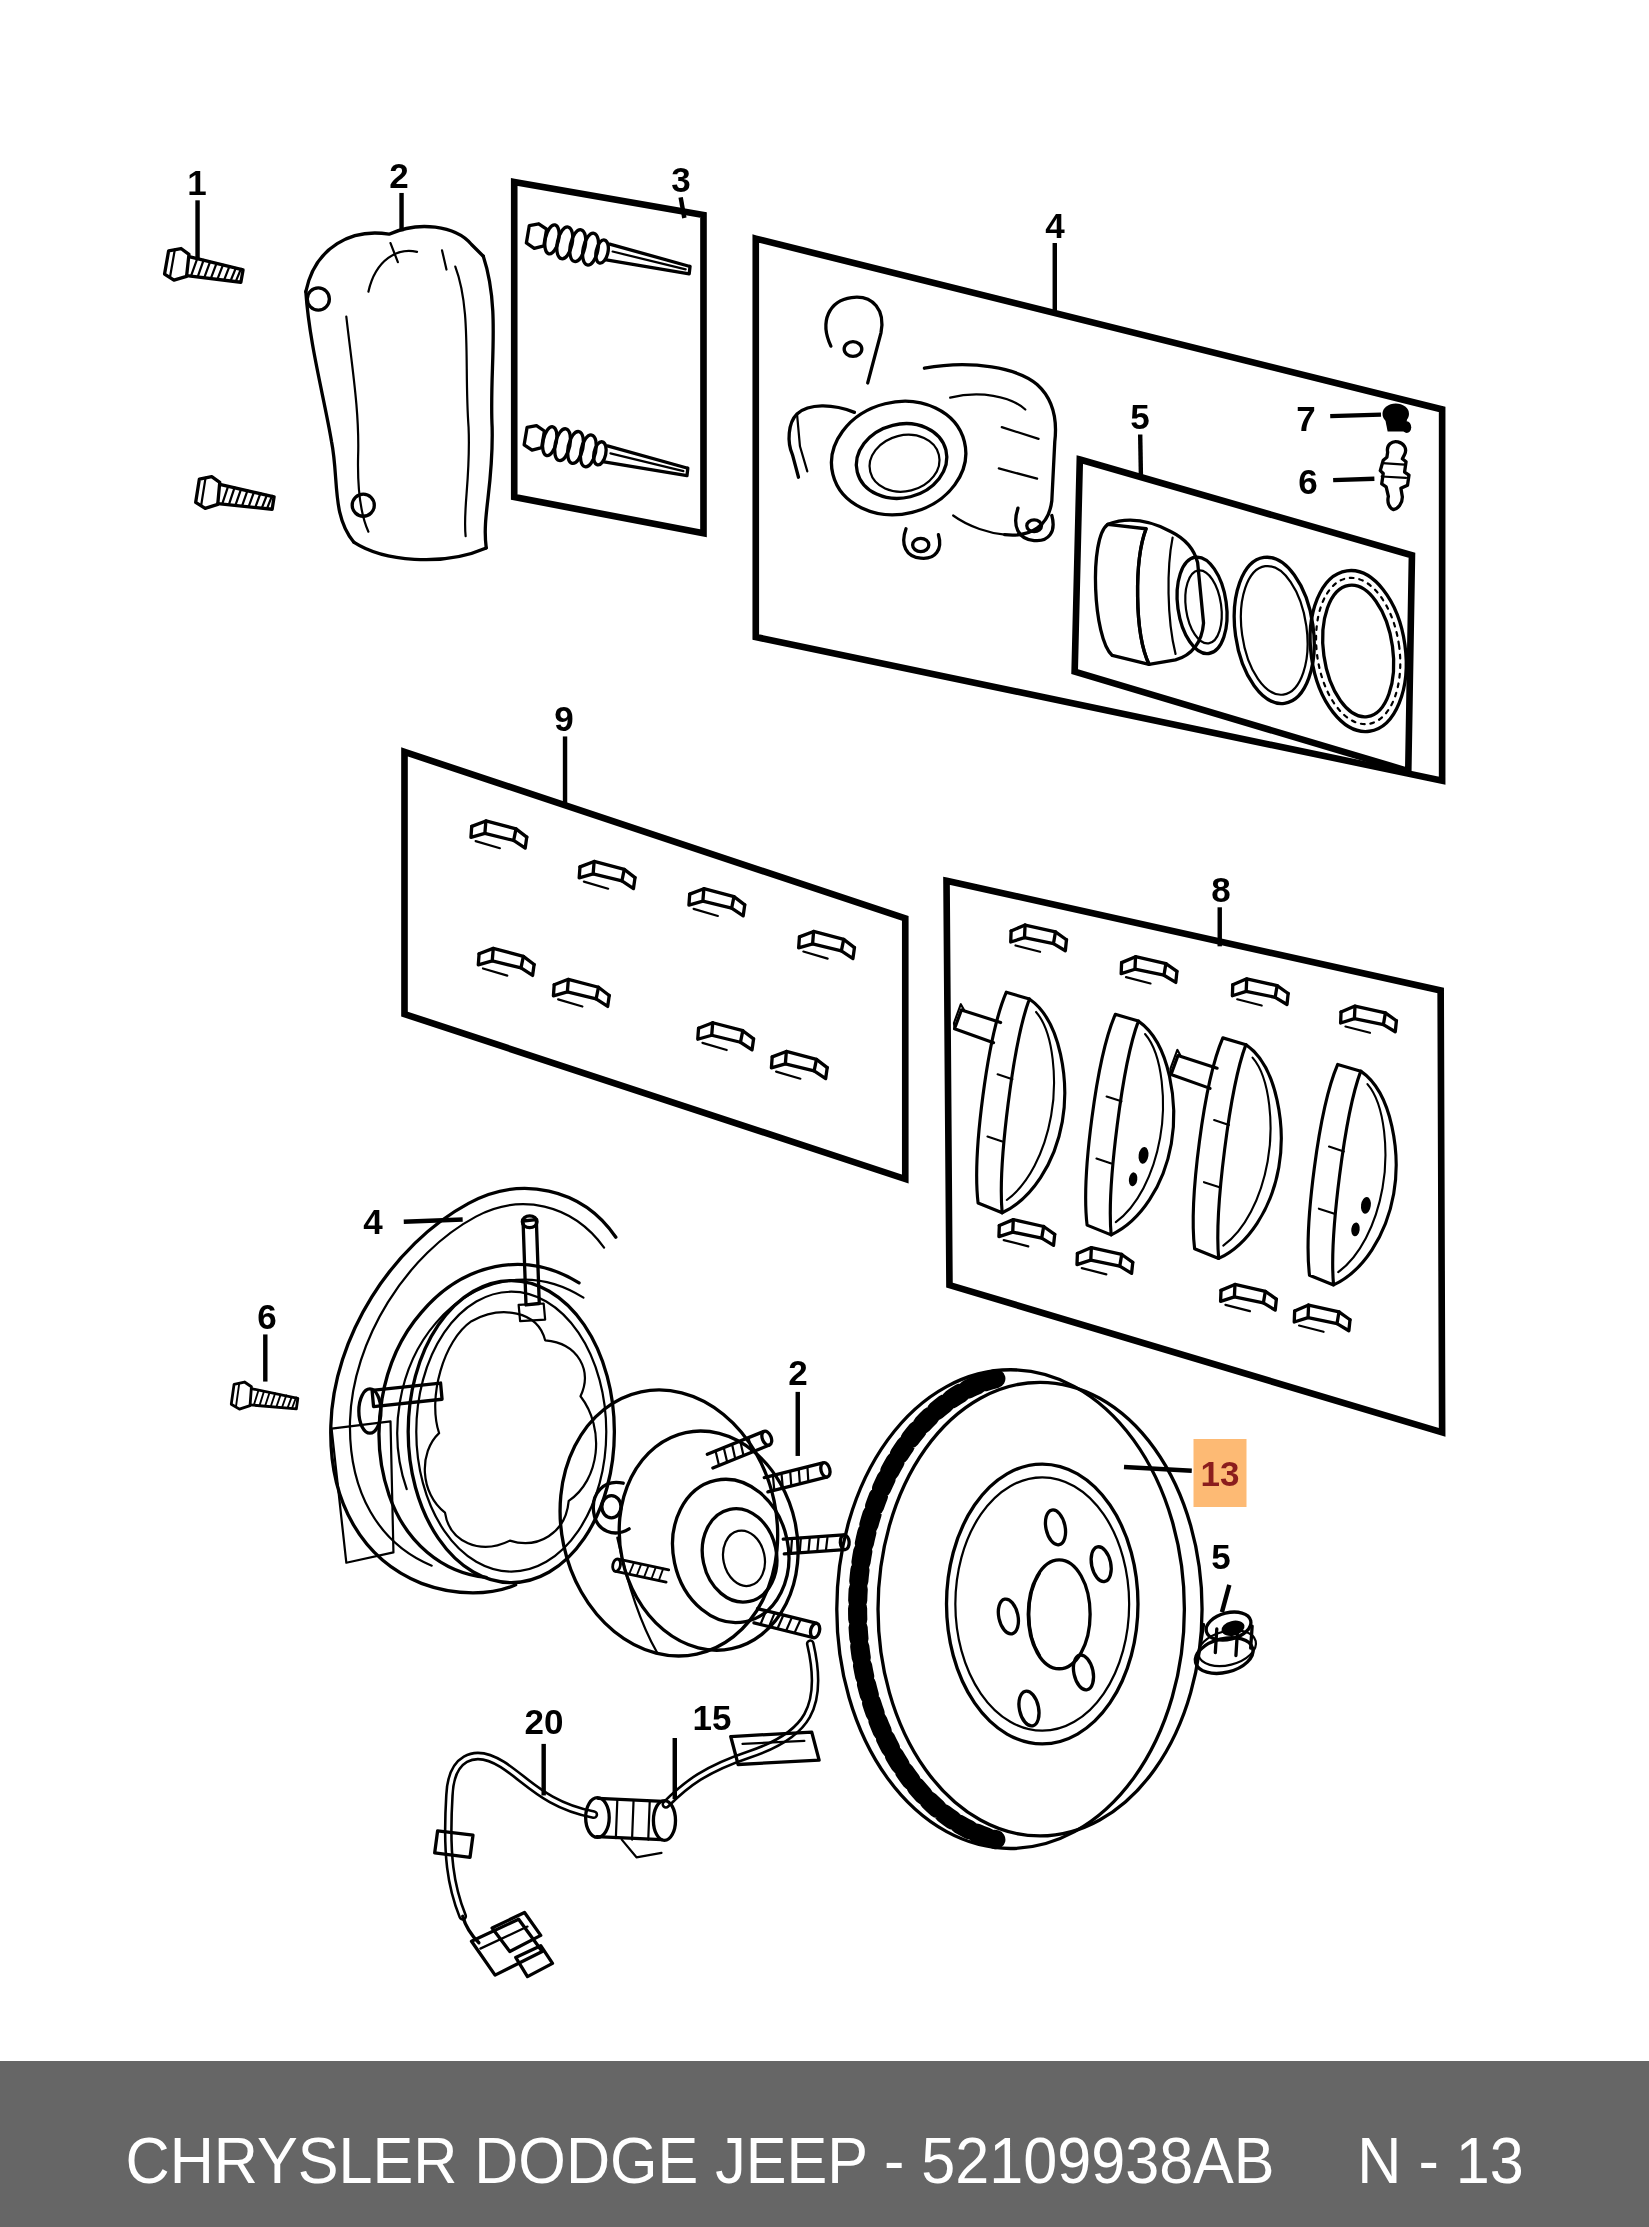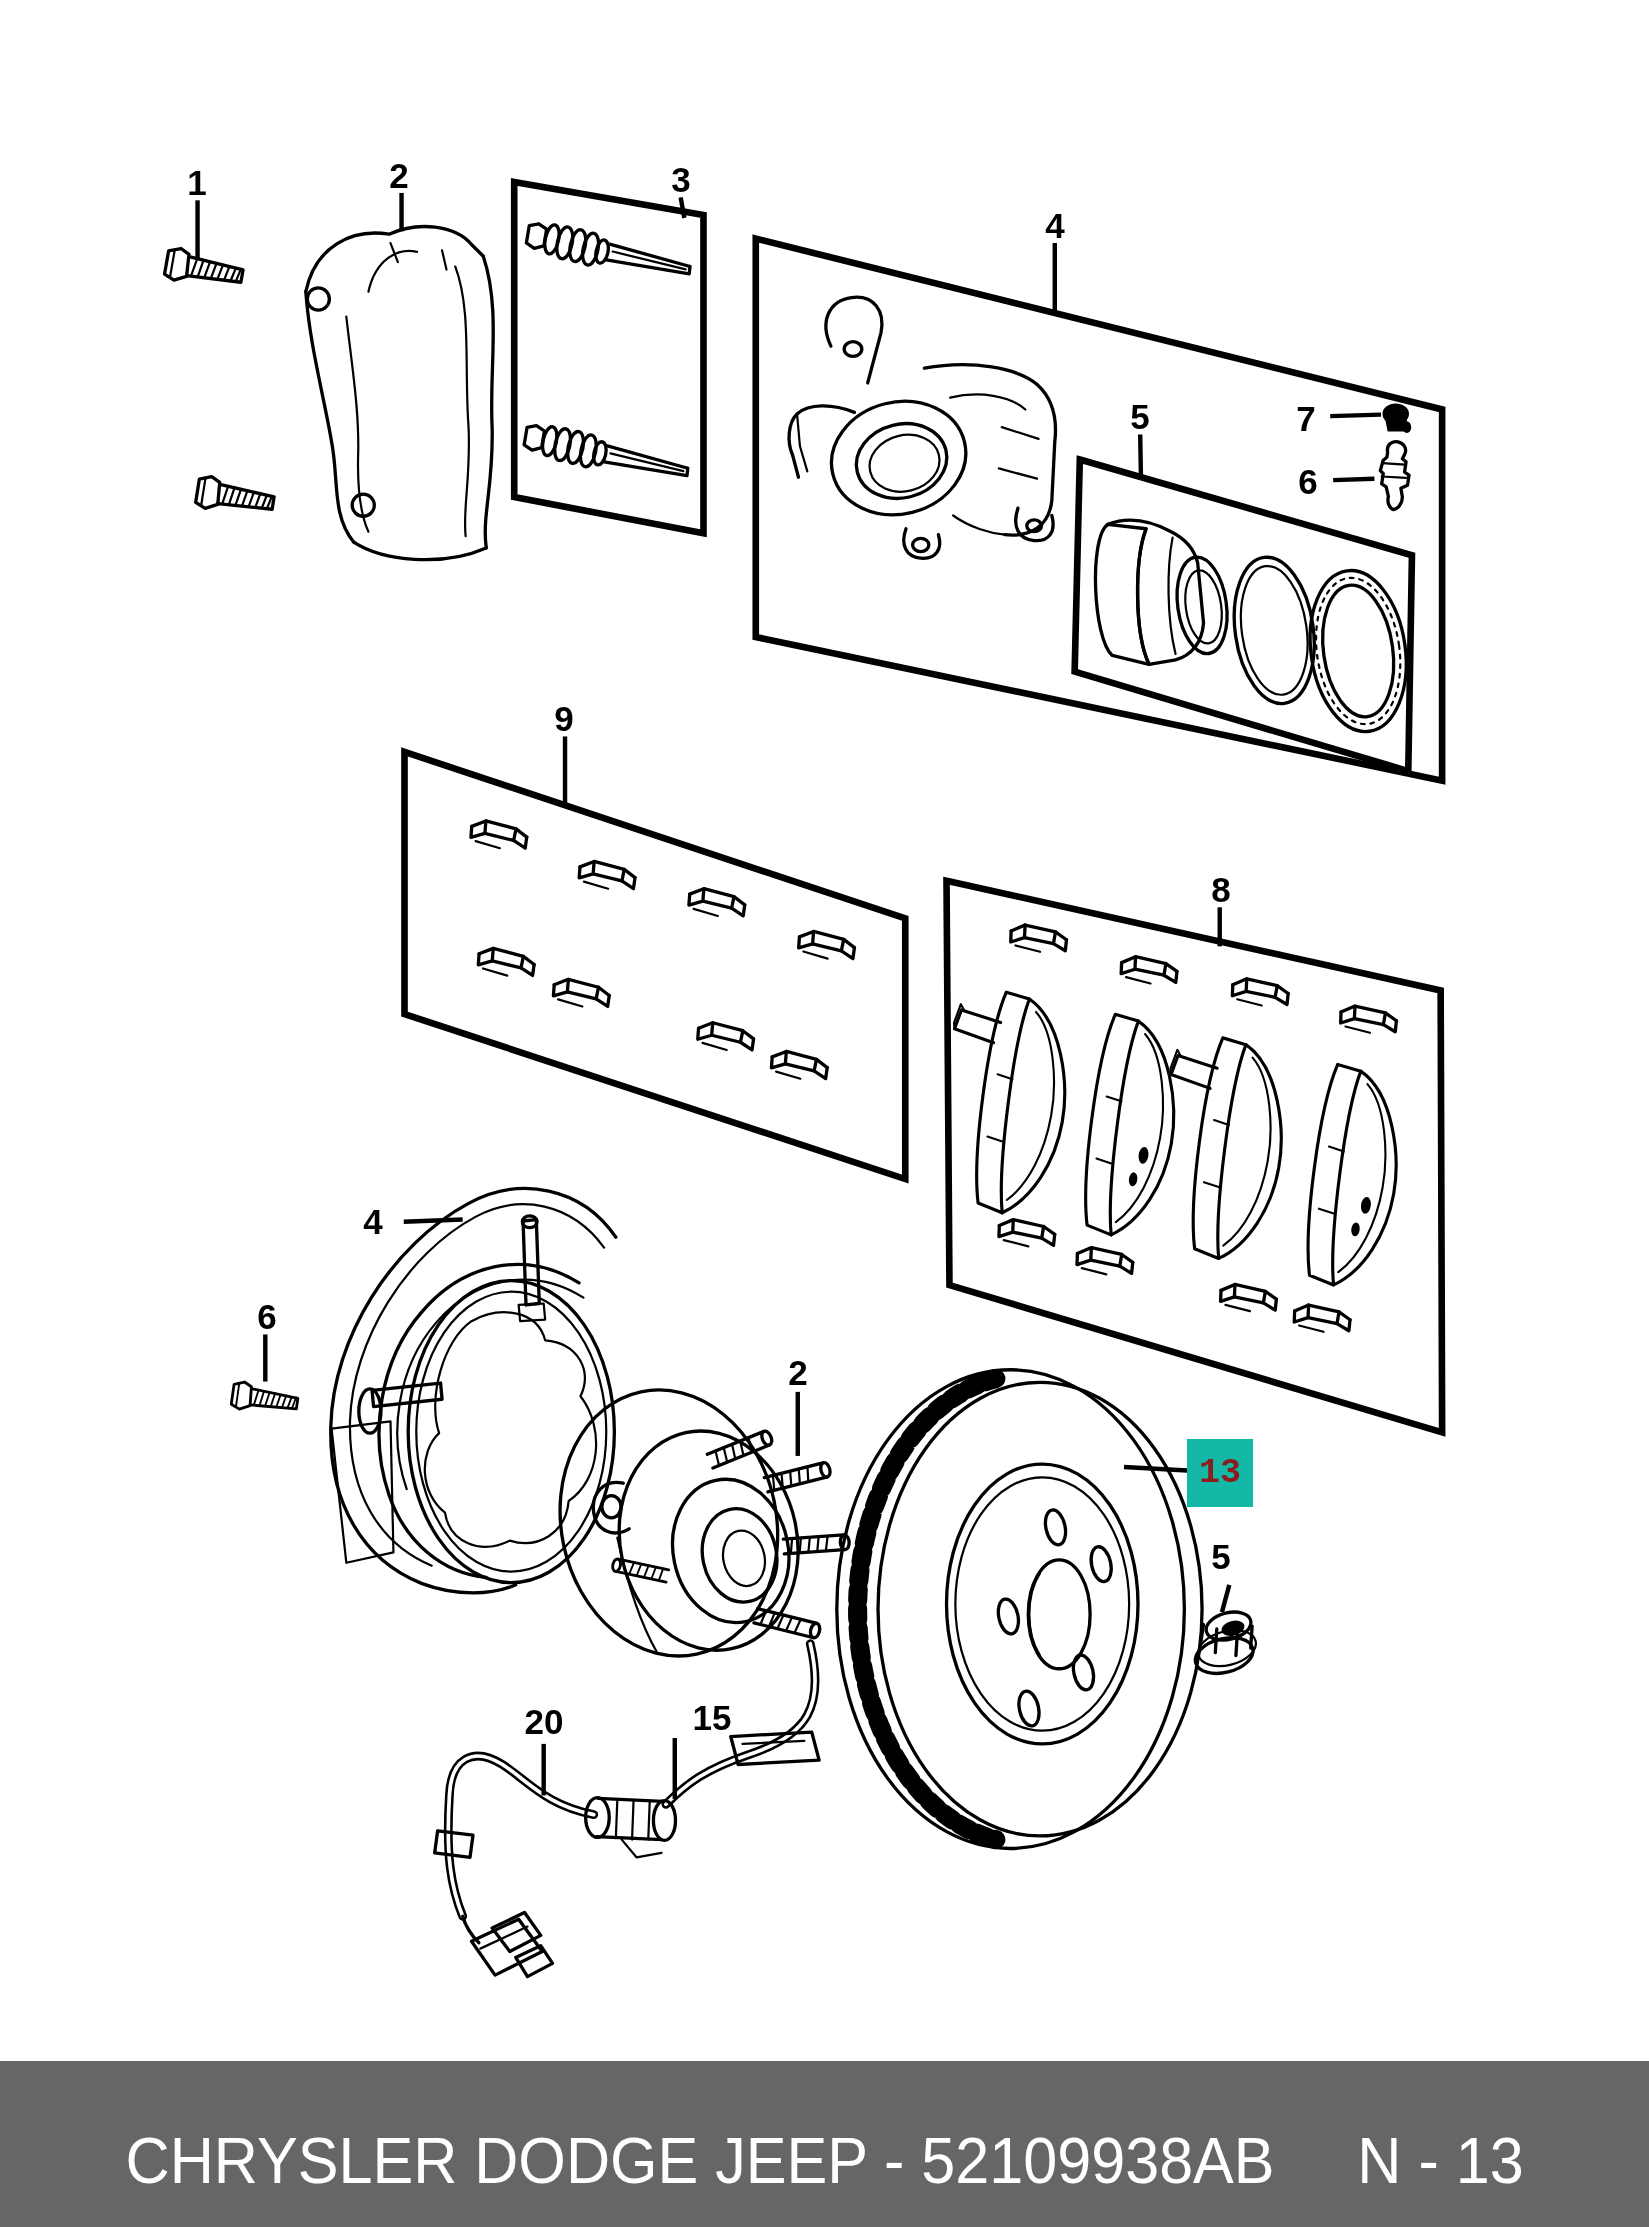--- a/index.html
+++ b/index.html
@@ -17,22 +17,22 @@
   .blk{fill:#000;stroke:none;}
   .tube{stroke:#000;fill:none;stroke-width:12;stroke-linecap:round;}
   .tube-in{stroke:#fff;fill:none;stroke-width:5;stroke-linecap:round;}
   .vent{stroke:#000;fill:none;stroke-width:26;stroke-dasharray:15 11;}
   .co{
     position:absolute;transform:translate(-50%,-50%);
     font-weight:bold;font-size:35px;line-height:1;color:#000;
     white-space:nowrap;z-index:3;
   }
   .co.sel{
-    width:66px;height:68px;background:#14b8a6;color:#8b1d1d;
-    display:flex;align-items:center;justify-content:center;font-family:Liberation Mono, monospace;
+    width:53px;height:68px;background:#fdba74;color:#8b1d1d;
+    display:flex;align-items:center;justify-content:center;
   }
   .footer{
     position:absolute;left:0;top:2061px;width:1650px;height:198px;
     background:#666666;color:#ffffff;display:flex;align-items:center;justify-content:center;
     z-index:4;
   }
   .footer-line{display:flex;gap:88px;font-size:65px;font-weight:400;
     letter-spacing:0px;transform:scaleX(.94);white-space:nowrap;}
 </style>
 </head>

